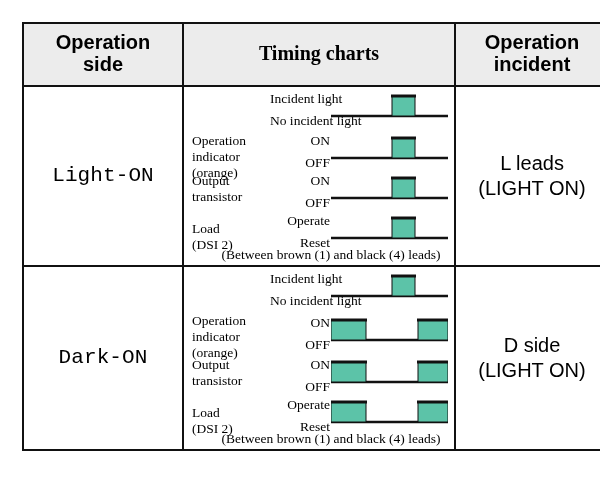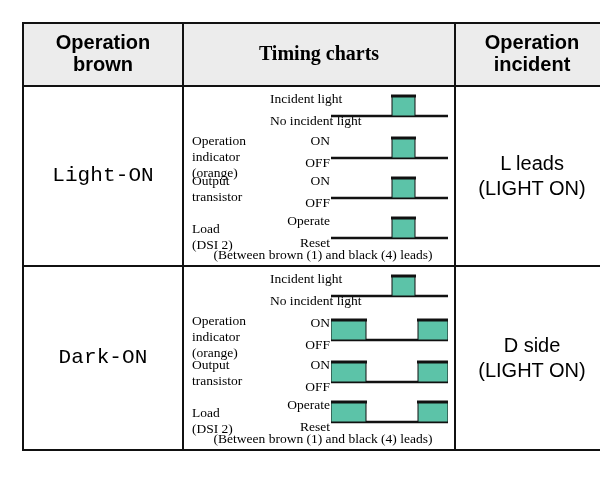--- a/index.html
+++ b/index.html
@@ -70,38 +70,38 @@
   }
   .tlabel.r{text-align:right;}
   .tlabel.l{text-align:left;}
 
   .wave{
     position:absolute;
     overflow:visible;
   }
   .footnote{
     position:absolute;
-    left:4px;
+    left:12px;
     width:258px;
     text-align:center;
     font-size:13.5px;
     white-space:nowrap;
   }
 </style>
 </head>
 <body>
 
 <div class="sheet">
 
   <table class="spec">
     <thead>
       <tr>
         <th class="col-mode">
           <span>Operation</span><br>
-          <span>brown</span>
+          <span>side</span>
         </th>
         <th class="col-chart">
           <span>Timing charts</span>
         </th>
         <th class="col-sel">
           <span>Operation</span><br>
           <span>incident</span>
         </th>
       </tr>
     </thead>

